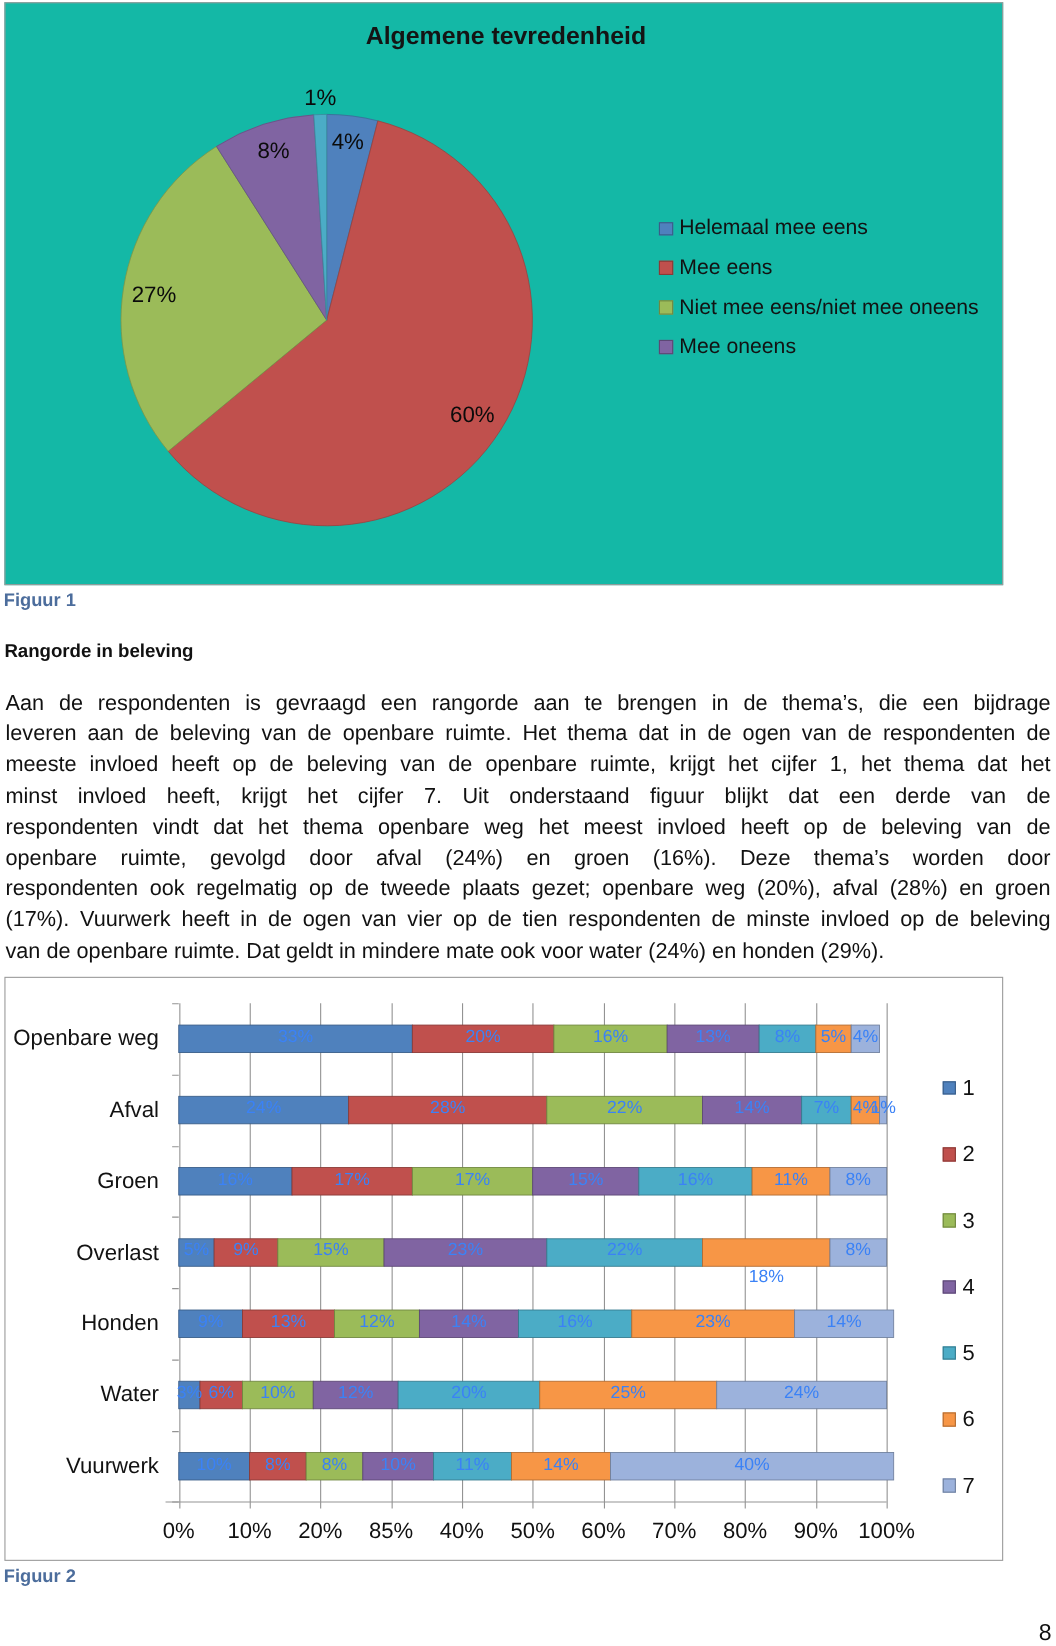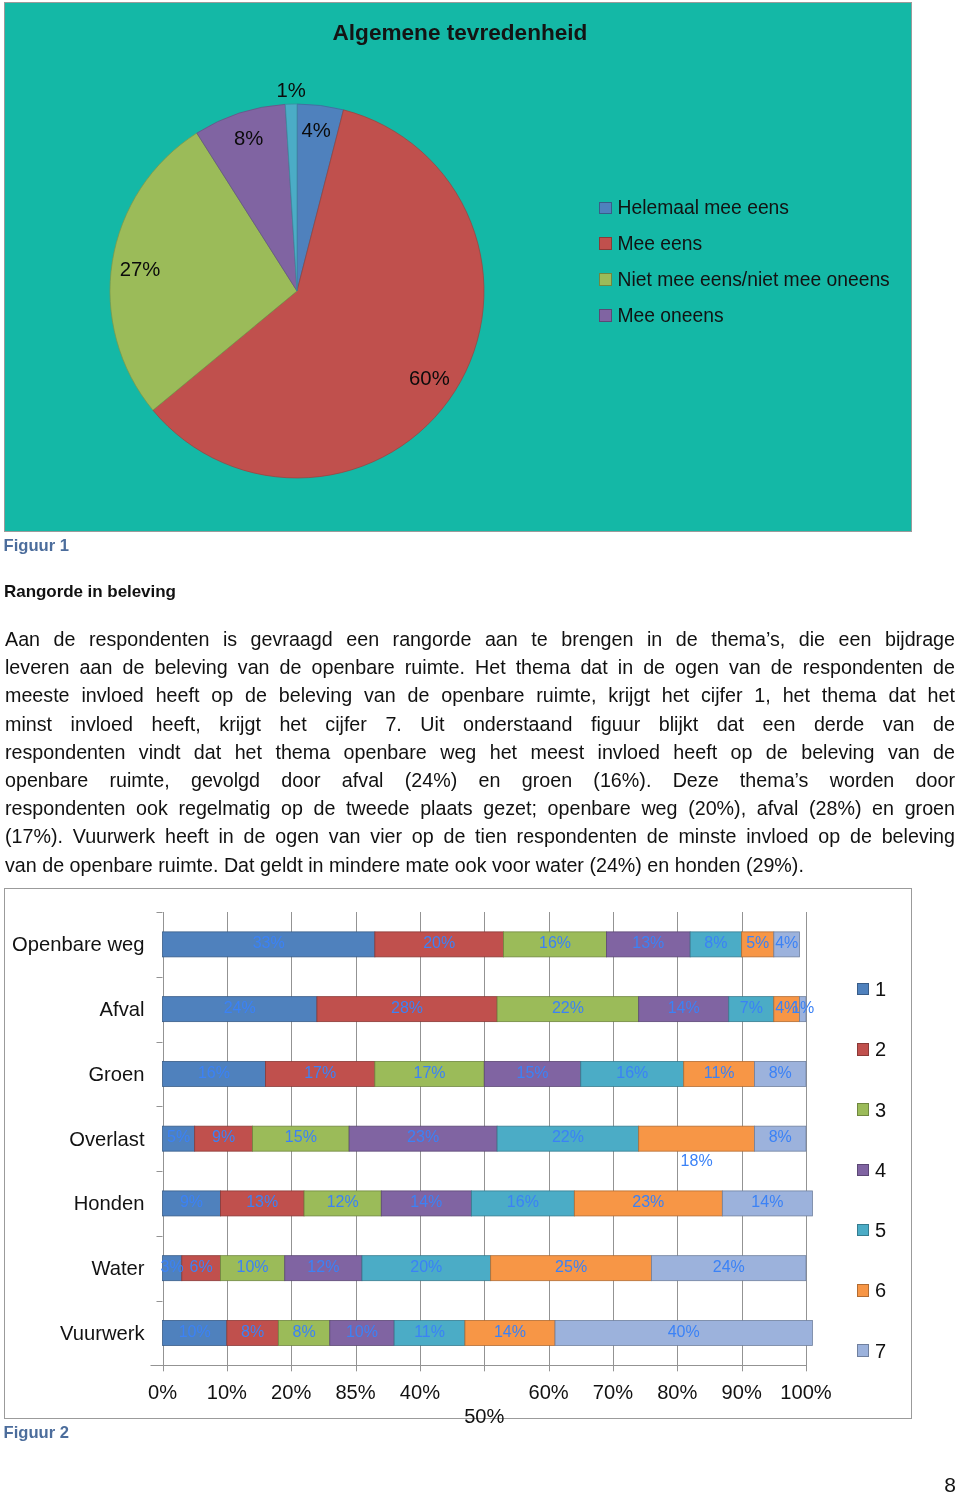--- a/index.html
+++ b/index.html
@@ -229,21 +229,21 @@
       <div class="seg-label" style="left: 259.07px; width: 80px; top: 434.64px;">8%</div>
       <div class="seg-label" style="left: 316.985px; width: 80px; top: 434.64px;">10%</div>
       <div class="seg-label" style="left: 384.553px; width: 80px; top: 434.64px;">11%</div>
       <div class="seg-label" style="left: 464.99px; width: 80px; top: 434.64px;">14%</div>
       <div class="seg-label" style="left: 638.735px; width: 80px; top: 434.64px;">40%</div>
       <div class="xt" style="left: 117.5px; top: 492.82px;">0%</div>
       <div class="xt" style="left: 181.85px; top: 492.82px;">10%</div>
       <div class="xt" style="left: 246.2px; top: 492.82px;">20%</div>
       <div class="xt" style="left: 310.55px; top: 492.82px;">85%</div>
       <div class="xt" style="left: 374.9px; top: 492.82px;">40%</div>
-      <div class="xt" style="left: 439.25px; top: 492.82px; margin-top: 24px;">50%</div>
+      <div class="xt" style="left: 439.25px; top: 492.82px;">50%</div>
       <div class="xt" style="left: 503.6px; top: 492.82px;">60%</div>
       <div class="xt" style="left: 567.95px; top: 492.82px;">70%</div>
       <div class="xt" style="left: 632.3px; top: 492.82px;">80%</div>
       <div class="xt" style="left: 696.65px; top: 492.82px;">90%</div>
       <div class="xt" style="left: 761px; top: 492.82px;">100%</div>
     </div>
   <div id="fig2-legend">
       <div class="lg2-row">
         <span class="lg2-sw" style="background: rgb(79, 129, 189); border: 1px solid rgb(57, 93, 136);"></span>
         <span class="lg2-txt">1</span>

